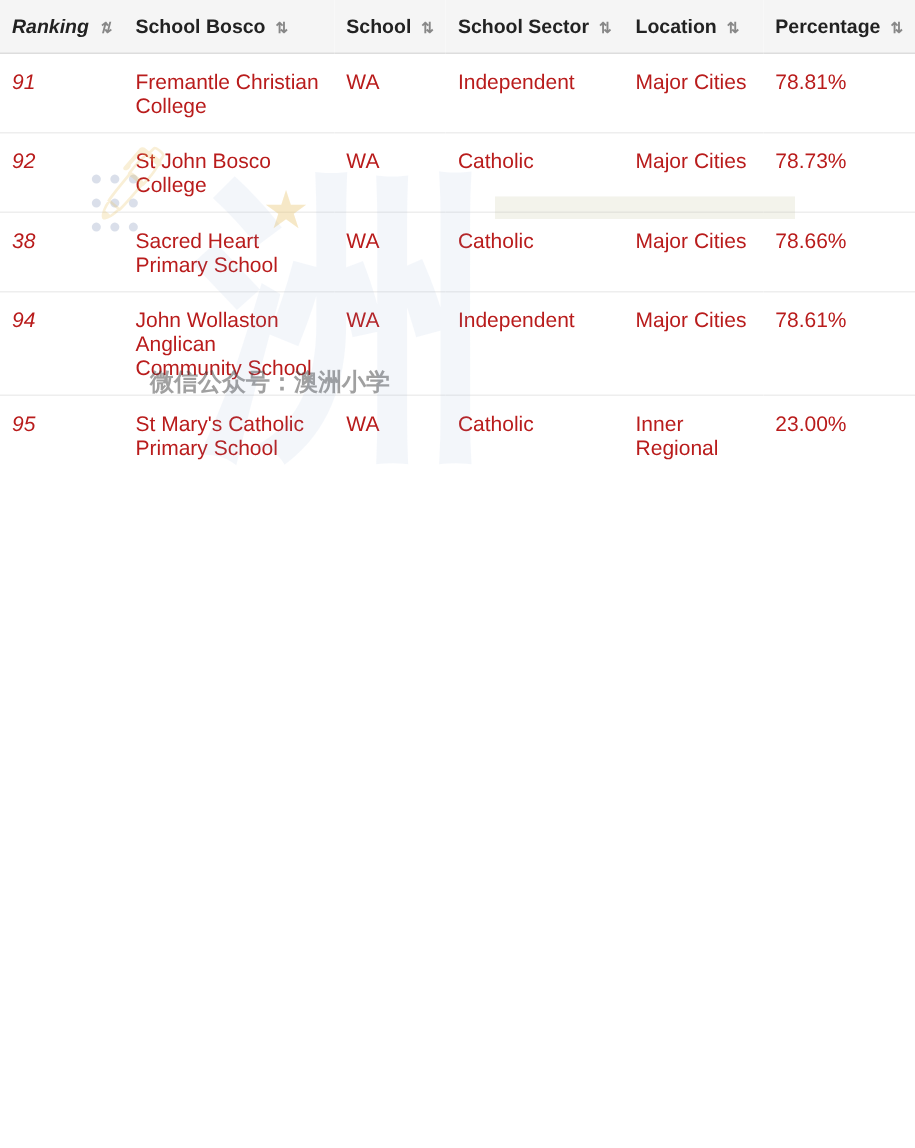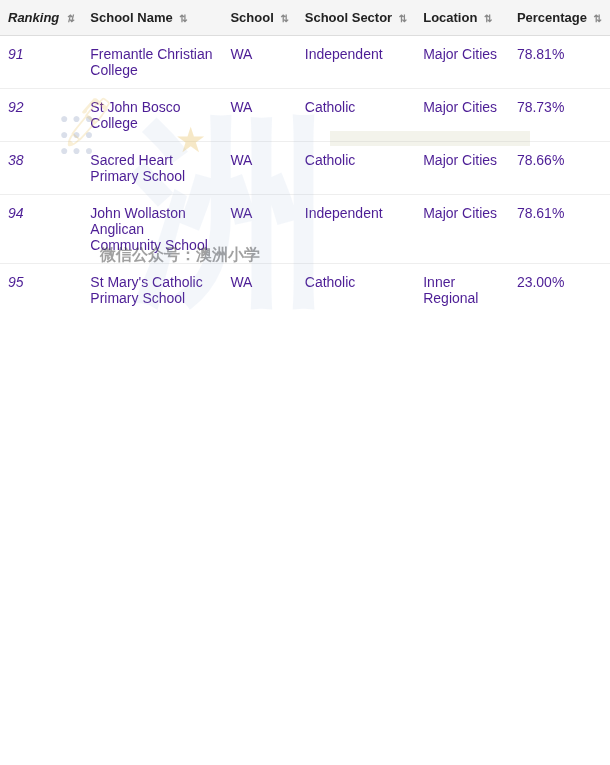--- a/index.html
+++ b/index.html
@@ -47,21 +47,21 @@
       margin-left: 3px;
       color: #888;
       font-size: 10px;
     }
 
     td {
       padding: 10px 8px;
       vertical-align: top;
       border-bottom: 1px solid #eee;
       font-size: 14px;
-      color: #4c1d95;
+      color: #b91c1c;
     }
 
     tr:last-child td {
       border-bottom: none;
     }
 
     .col-ranking { width: 60px; font-style: italic; }
     .col-school-name { width: 160px; }
     .col-state { width: 55px; }
     .col-sector { width: 110px; }
@@ -138,21 +138,21 @@
   </div>
 
   <table>
     <thead>
       <tr>
         <th class="col-ranking">
           <span>Ranking</span>
           <span class="sort-icon">⇅</span>
         </th>
         <th class="col-school-name">
-          <span>School Name</span>
+          <span>School Bosco</span>
           <span class="sort-icon">⇅</span>
         </th>
         <th class="col-state">
           <span>School</span>
           <span class="sort-icon">⇅</span>
         </th>
         <th class="col-sector">
           <span>School Sector</span>
           <span class="sort-icon">⇅</span>
         </th>

